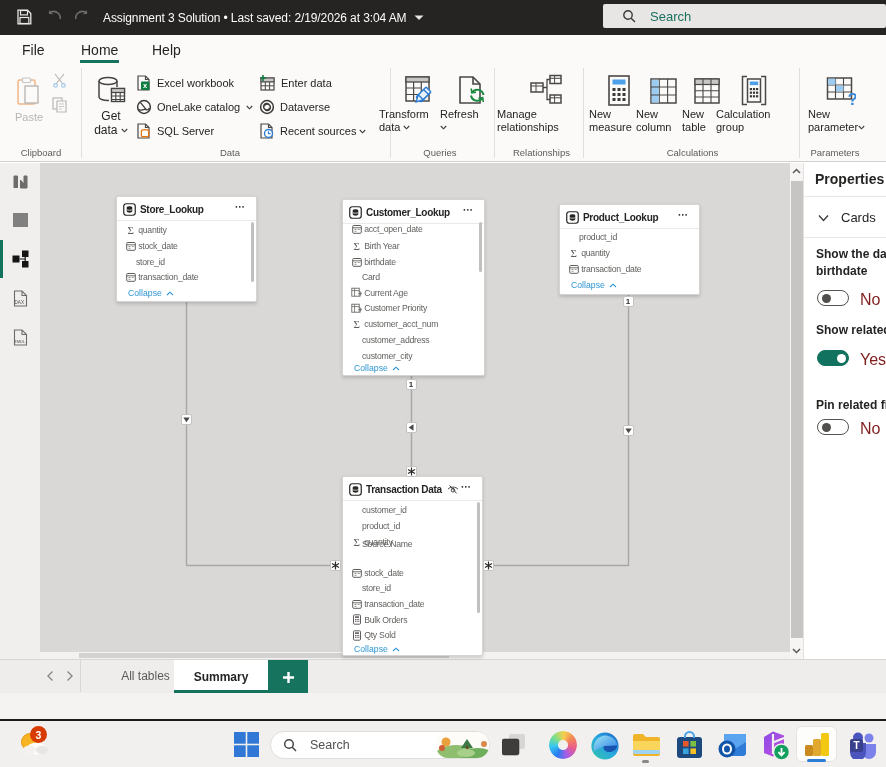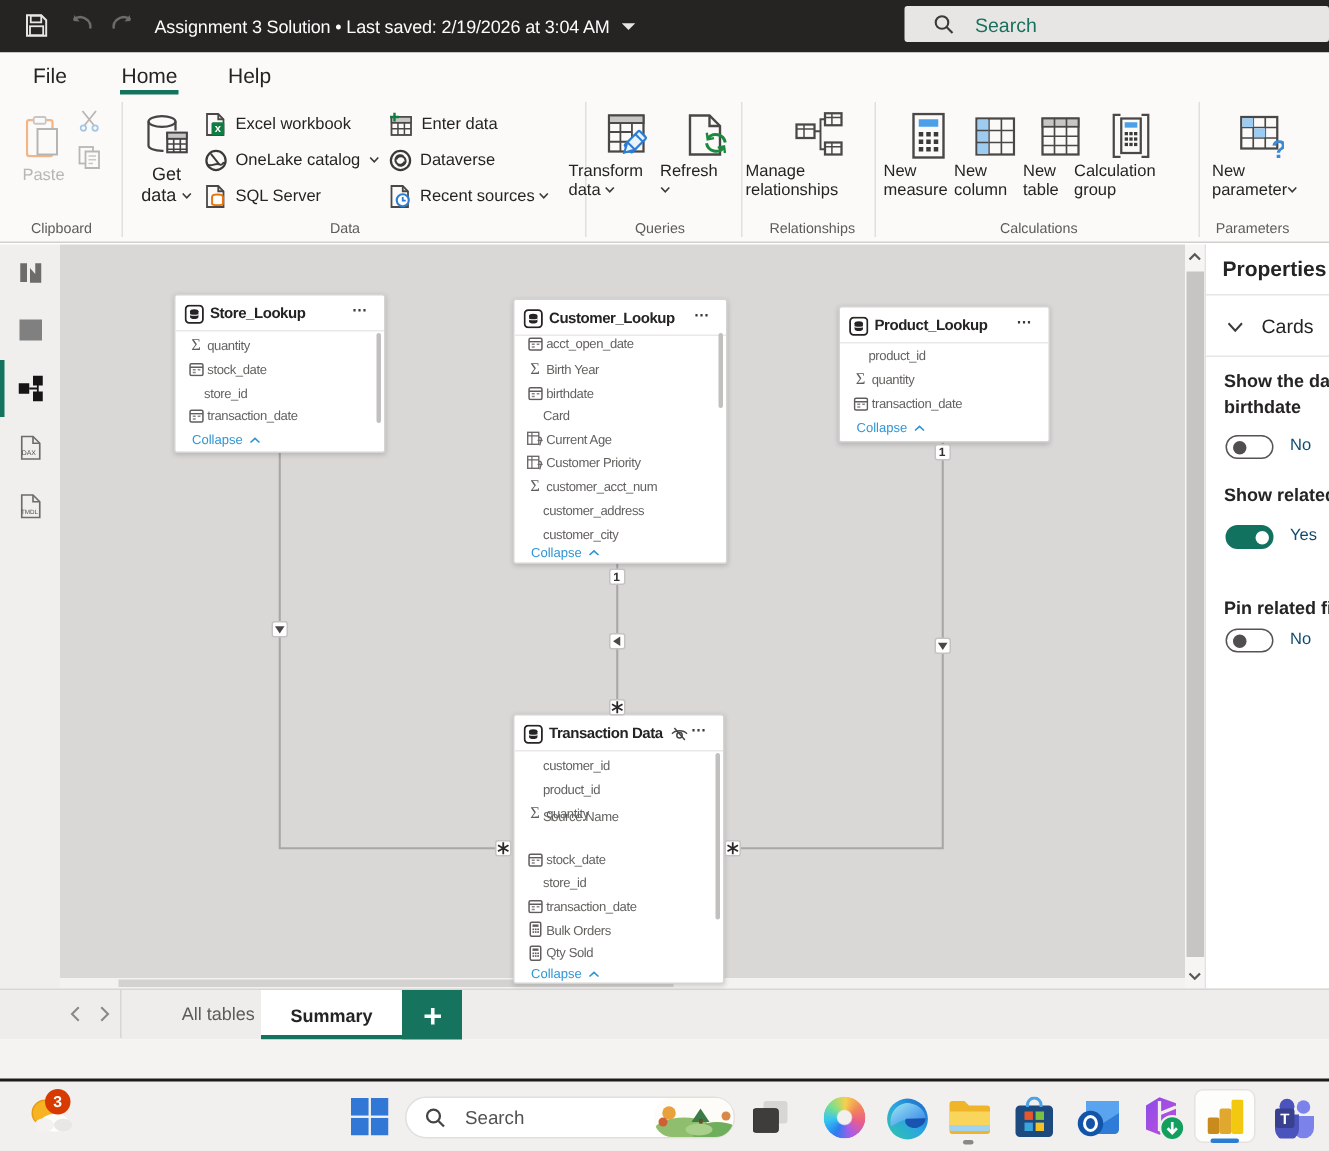--- a/index.html
+++ b/index.html
@@ -21,21 +21,21 @@
 .cico{width:11px;height:11px;margin-left:8px;display:flex;align-items:center;justify-content:center;flex:none}
 .cname{margin-left:0px}
 .noico .cname{margin-left:19px}
 .collapse{position:absolute;left:11px;font-size:8.7px;color:#2e96d4;white-space:nowrap}
 .cscroll{position:absolute;width:3px;background:#c2c0be;border-radius:2px}
 .mk{position:absolute;z-index:6;width:11px;height:11px;background:#fff;border:1px solid #c5c3c1;border-radius:2px;display:flex;align-items:center;justify-content:center;font-size:8px;font-weight:bold;color:#323130}
 
 .ptext{position:absolute;font-size:12px;font-weight:bold;color:#252423;white-space:nowrap}
 .toggle{position:absolute;width:32px;height:16px;border:1px solid #56544f;border-radius:8px;background:#fff}
 .tknob{position:absolute;top:3px;width:9px;height:9px;border-radius:50%;background:#514f4d}
-.tlab{position:absolute;font-size:11px;color:#0c4a6e}
+.tlab{position:absolute;font-size:16px;color:#7f1d1d}
 </style>
 </head>
 <body>
 
 <div class="abs" style="left:0;top:0;width:886px;height:35px;background:#252423"></div>
 <svg class="abs" style="left:15px;top:8px" width="18" height="18" viewBox="0 0 18 18">
     <path d="M3 2.2 H12.5 L15.8 5.5 V15.8 H3 Z" fill="none" stroke="#e8e6e4" stroke-width="1.3"></path>
     <rect x="5.5" y="2.5" width="7" height="4.4" fill="none" stroke="#e8e6e4" stroke-width="1.2"></rect>
     <rect x="5" y="9.5" width="8.8" height="6" fill="none" stroke="#e8e6e4" stroke-width="1.2"></rect>
   </svg>

